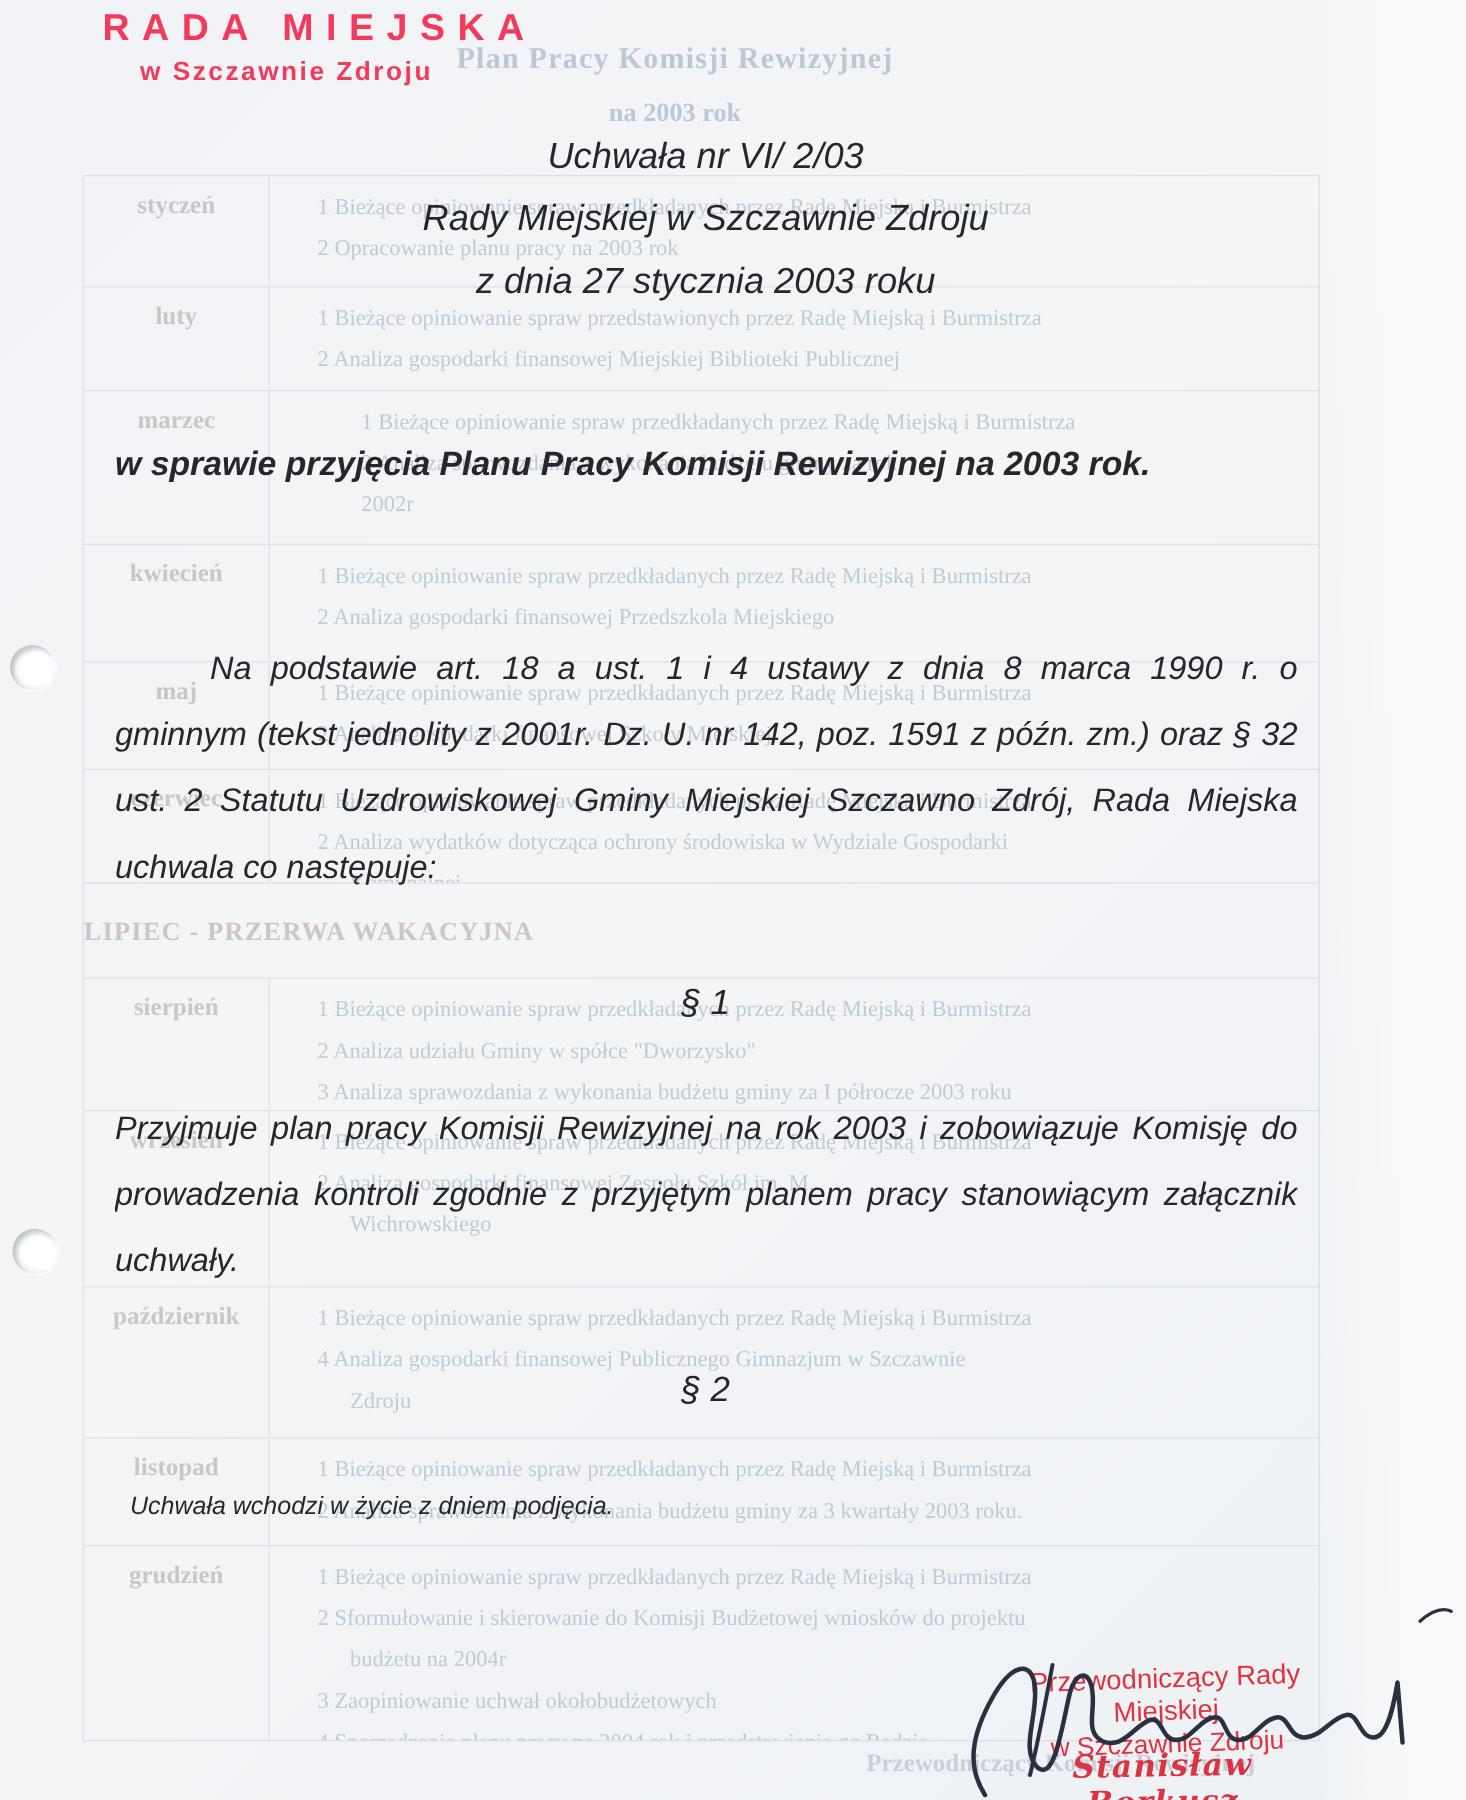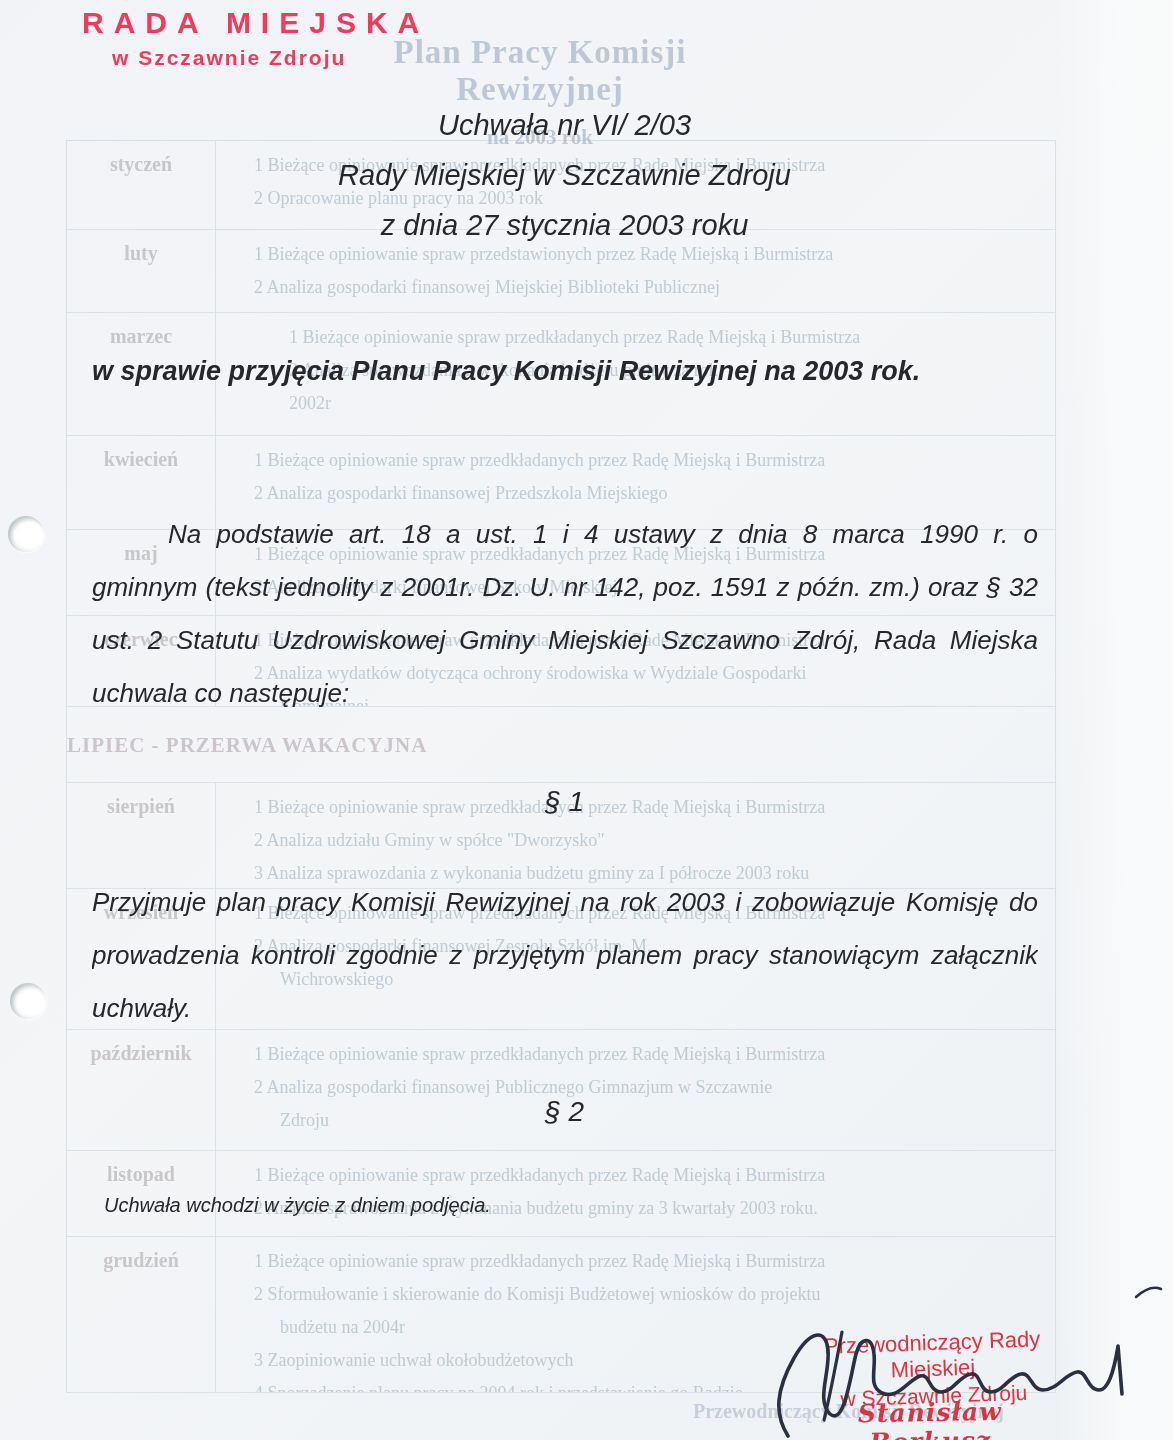--- a/index.html
+++ b/index.html
@@ -11,21 +11,21 @@
     overflow: hidden;
   }
   
   .edge-strip { position:absolute; top:0; right:0; width:118px; height:100%;
     background: linear-gradient(90deg, rgba(255,255,255,0) 0%, rgba(255,255,255,0.55) 60%); }
 
   
   .bleed { position:absolute; inset:0; filter: blur(0.45px); font-family:"Liberation Serif", serif; }
   .bleed-title { position:absolute; left:330px; top:34px; width:420px; text-align:center;
     color: rgba(148,162,186,0.55); }
-  .bleed-title .t1 { font-size:33px; font-weight:bold; letter-spacing:1px; }
+  .bleed-title .t1 { font-size:24px; font-weight:bold; letter-spacing:1px; }
   .bleed-title .t2 { font-size:21px; font-weight:bold; margin-top:17px; }
   .bleed-table { position:absolute; left:66px; top:140px; width:988px;
     border:1px solid rgba(168,182,198,0.32); border-bottom:none; }
   .brow { display:flex; border-bottom:1px solid rgba(168,182,198,0.30); overflow:hidden; }
   .bmonth { width:148px; flex:0 0 148px; border-right:1px solid rgba(168,182,198,0.30);
     text-align:center; padding-top:12px; font-weight:bold; font-size:20px;
     color: rgba(168,160,165,0.55); }
   .bitems { flex:1; padding:8px 10px 0 38px; font-size:18px; line-height:33px;
     color: rgba(146,165,178,0.52); }
   .bitems .cont { margin-left:26px; }
@@ -148,21 +148,21 @@
           <div class="bitems">
             <div class="">1 Bieżące opiniowanie spraw przedkładanych przez Radę Miejską i Burmistrza</div>
             <div class="">2 Analiza gospodarki finansowej Zespołu Szkół im. M.</div>
             <div class="cont">Wichrowskiego</div>
           </div>
         </div>
         <div class="brow" style="height: 120px;">
           <div class="bmonth">październik</div>
           <div class="bitems">
             <div class="">1 Bieżące opiniowanie spraw przedkładanych przez Radę Miejską i Burmistrza</div>
-            <div class="">2 Analiza gospodarki finansowej Publicznego Gimnazjum w Szczawnie</div>
+            <div class="">4 Analiza gospodarki finansowej Publicznego Gimnazjum w Szczawnie</div>
             <div class="cont">Zdroju</div>
           </div>
         </div>
         <div class="brow" style="height: 85px;">
           <div class="bmonth">listopad</div>
           <div class="bitems">
             <div class="">1 Bieżące opiniowanie spraw przedkładanych przez Radę Miejską i Burmistrza</div>
             <div class="">2 Analiza sprawozdania z wykonania budżetu gminy za 3 kwartały 2003 roku.</div>
           </div>
         </div>

